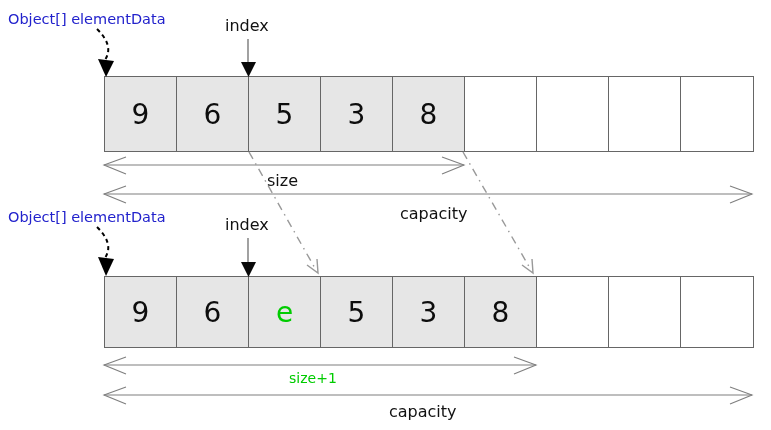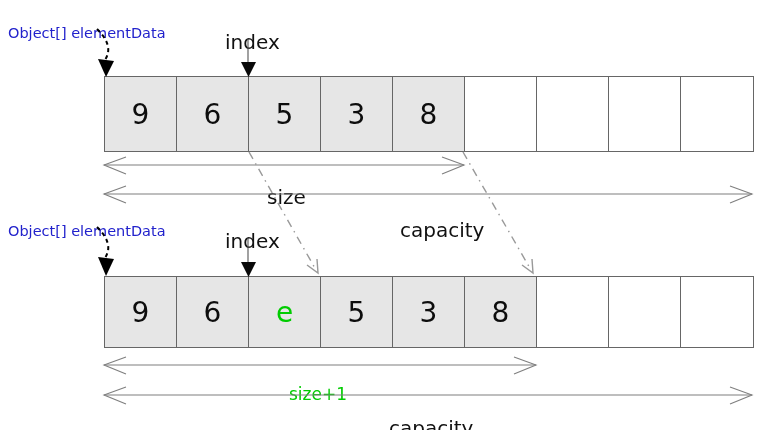--- a/index.html
+++ b/index.html
@@ -14,24 +14,24 @@
   #top-array { top:76px; height:74px; }
   #bottom-array { top:276px; height:70px; }
   .cell {
     width:72px; box-sizing:border-box; border-right:1px solid var(--cell_border);
     display:flex; align-items:center; justify-content:center;
     font-size:28px; color:#0d0d0d; background:#fff;
   }
   .cell:last-child { border-right:none; }
   .cell.filled { background:var(--cell_fill); }
   .cell.ins { color:var(--green); }
-  .lbl { position:absolute; z-index:2; white-space:nowrap;margin-top:14px; }
+  .lbl { position:absolute; z-index:2; white-space:nowrap; }
   .pointer-lbl { color:var(--blue); font-size:14.5px; }
-  .plain-lbl { color:#111; font-size:20px; }
-  .green-lbl { color:var(--green); font-size:17px; }
+  .plain-lbl { color:#111; font-size:16px; }
+  .green-lbl { color:var(--green); font-size:14px; }
   #arrow-layer { position:absolute; left:0; top:0; z-index:5; pointer-events:none; }
   .thin { stroke:var(--arrow_gray); stroke-width:1.1; fill:none; }
   .shift { stroke:var(--shift_gray); stroke-width:1.4; fill:none; }
   .shift-line { stroke-dasharray:8 5 1.5 5; }
   .ptr-dash { stroke:var(--pointer_black); stroke-width:2; fill:none; stroke-dasharray:4 3.5; }
   .ptr-head { fill:var(--pointer_black); stroke:none; }
   .idx-line { stroke:#555; stroke-width:1.1; }
   .idx-head { fill:#0a0a0a; stroke:none; }
 </style>
 </head>

